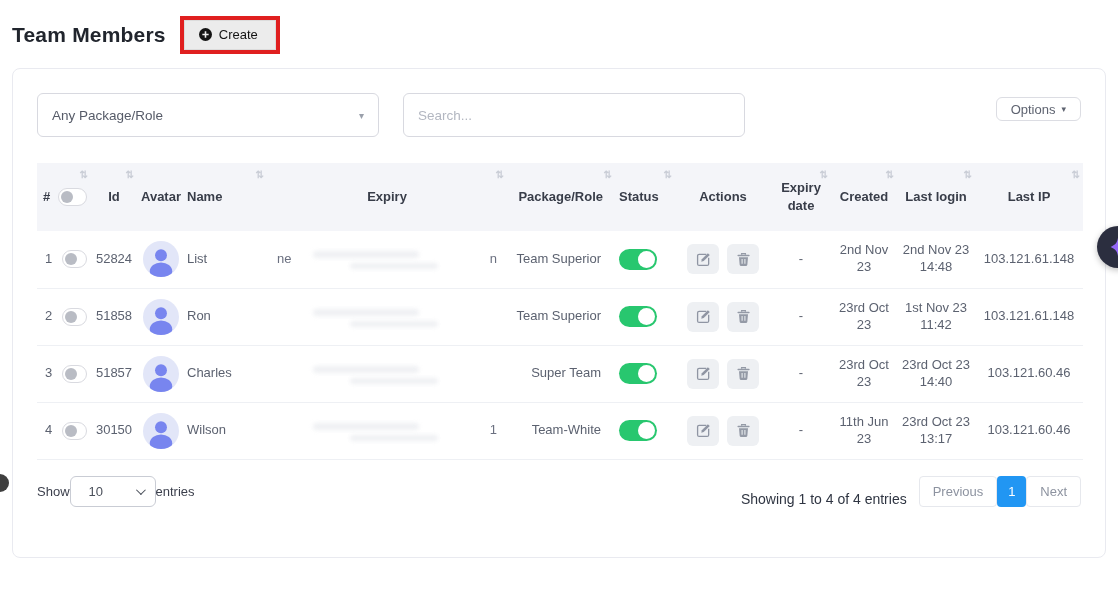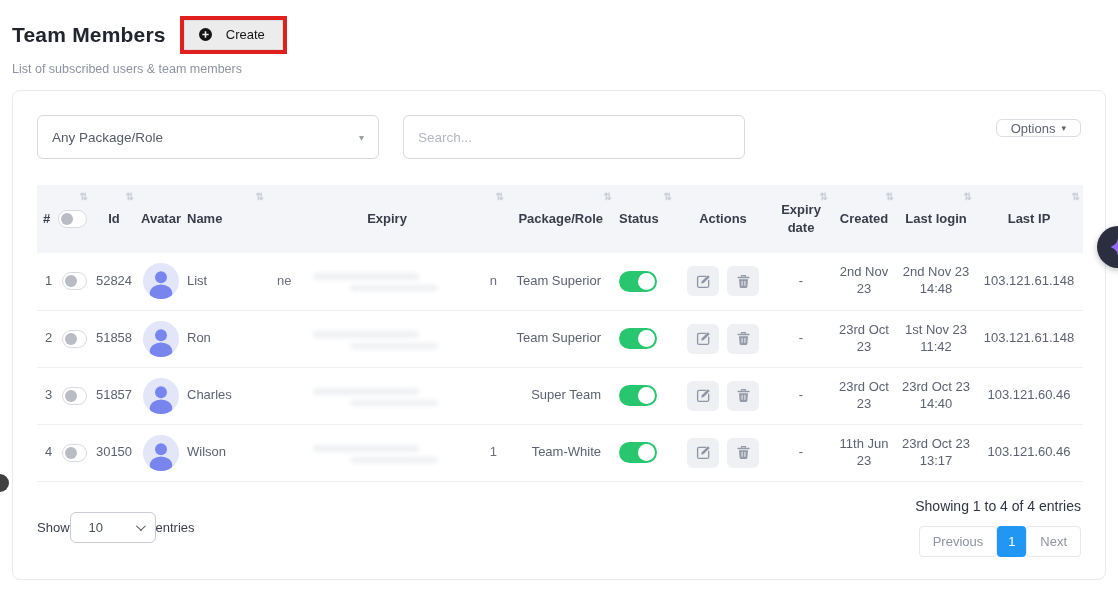--- a/index.html
+++ b/index.html
@@ -4,40 +4,40 @@
 <style>
   * { margin:0; padding:0; box-sizing:border-box; }
   html,body { width:1118px; height:593px; background:#fff; overflow:hidden;
     font-family:"Liberation Sans", sans-serif; }
   .page { position:relative; width:1118px; height:593px; overflow:hidden; }
 
   
   .page-header { padding:16px 12px 0 12px; display:flex; align-items:center; gap:14px; }
   .page-title { font-size:21px; font-weight:700; color:#21252d; letter-spacing:.2px; }
   .create-annotation { border:4px solid #e01f1f; display:inline-block; }
-  .create-btn { display:flex; align-items:center; gap:14px; background:#ececec;
+  .create-btn { display:flex; align-items:center; gap:7px; background:#ececec;
     border:1px solid #dcdcdc; padding:6px 17px 7px 14px; font-size:13px; color:#141414;
     cursor:pointer; font-family:inherit; }
   .subtitle { padding:8px 12px 0 12px; font-size:12.5px; color:#8d93a0; }
 
   
   .card { margin:12px; margin-top:14px; height:490px; background:#fff;
     border:1px solid #e9eaf0; border-radius:8px; padding:24px; position:relative; }
 
   
   .filters { display:flex; align-items:flex-start;gap:16px; }
   .select-box { width:342px; height:44px; border:1px solid #d8d9e0; border-radius:6px;
     display:flex; align-items:center; justify-content:space-between; padding:0 14px;
     font-size:13.5px; color:#565b68; cursor:pointer; background:#fff; }
   .select-box .caret { color:#9aa0ab; font-size:10px; }
   .search-input { width:342px; height:44px; border:1px solid #d8d9e0; border-radius:6px;
     margin-left:8px; padding:0 14px; font-size:13.5px; color:#0c4a6e; outline:none;
     font-family:inherit; }
   .search-input::placeholder { color:#b3b7c1; }
-  .options-btn { margin-left:auto; margin-top:4px; height:18px; padding:0 14px;
+  .options-btn { margin-left:auto; margin-top:4px; height:24px; padding:0 14px;
     border:1px solid #dcdde3; border-radius:6px; background:#fff; font-size:13px;
     color:#5e6370; cursor:pointer; display:flex; align-items:center; gap:6px;
     font-family:inherit; }
   .options-btn .caret { font-size:9px; color:#5e6370; }
 
   
   table { width:100%; border-collapse:collapse; table-layout:fixed; margin-top:26px; }
   col.c1{width:54px} col.c2{width:46px} col.c3{width:46px} col.c4{width:84px}
   col.c5{width:240px} col.c6{width:108px} col.c7{width:60px} col.c8{width:96px}
   col.c9{width:60px} col.c10{width:66px} col.c11{width:78px} col.c12{width:108px}
@@ -89,21 +89,21 @@
   .icon-btn svg { width:15px; height:15px; }
 
   
   .table-footer { display:flex; justify-content:space-between; margin-top:16px; }
   .show-group { display:flex; align-items:center; gap:0; font-size:13px; color:#3b3f4c; }
   .page-size { width:86px; height:31px; border:1px solid #c9ccd4; border-radius:6px;
     display:flex; align-items:center; justify-content:space-between; padding:0 12px 0 18px;
     font-size:13px; color:#4a4f5a; cursor:pointer; background:#fff; }
   .chev { width:7px; height:7px; border-right:1.6px solid #4a4f5a;
     border-bottom:1.6px solid #4a4f5a; transform:rotate(45deg) translateY(-2px); }
-  .footer-right { display:flex; flex-direction:column; align-items:flex-end; gap:12px; }
+  .footer-right { display:flex; flex-direction:row; align-items:flex-end; gap:12px; }
   .showing-text { font-size:14px; color:#2f3542; }
   .pagination { display:flex; gap:0; align-items:center; }
   .page-btn { height:31px; padding:0 13px; border:1px solid #e6e8ed; border-radius:4px;
     background:#fff; font-size:13px; color:#8d93a0; cursor:pointer; font-family:inherit; }
   .page-active { height:31px; min-width:29px; border:none; border-radius:4px;
     background:#2196f3; color:#fff; font-size:13px; cursor:pointer; font-family:inherit; }
 
   
   .sparkle-fab { position:absolute; left:1097px; top:226px; width:42px; height:42px;
     border-radius:50%; background:#2b2e3f; display:flex; align-items:center;
@@ -153,21 +153,20 @@
     <div class="page-title">Team Members</div>
     <div class="create-annotation">
       <button class="create-btn">
         <svg width="13" height="13">
             <use href="#sym-plus"></use>
           </svg>
         <span>Create</span>
       </button>
     </div>
   </div>
-  <div class="subtitle">List of subscribed users &amp; team members</div>
 
   <div class="card">
 
     <div class="filters">
       <div class="select-box">
         <span>Any Package/Role</span>
         <span class="caret">▾</span>
       </div>
       <input class="search-input" type="text" placeholder="Search..." style="">
       <button class="options-btn">

